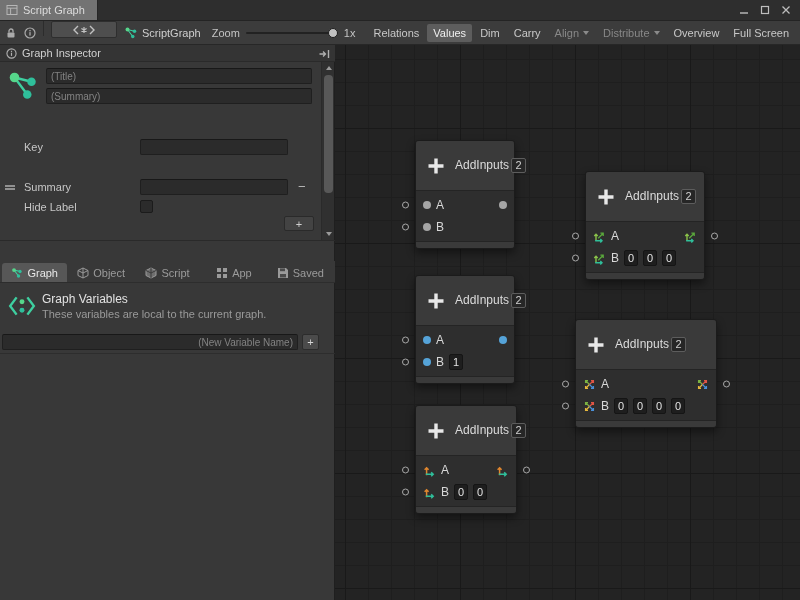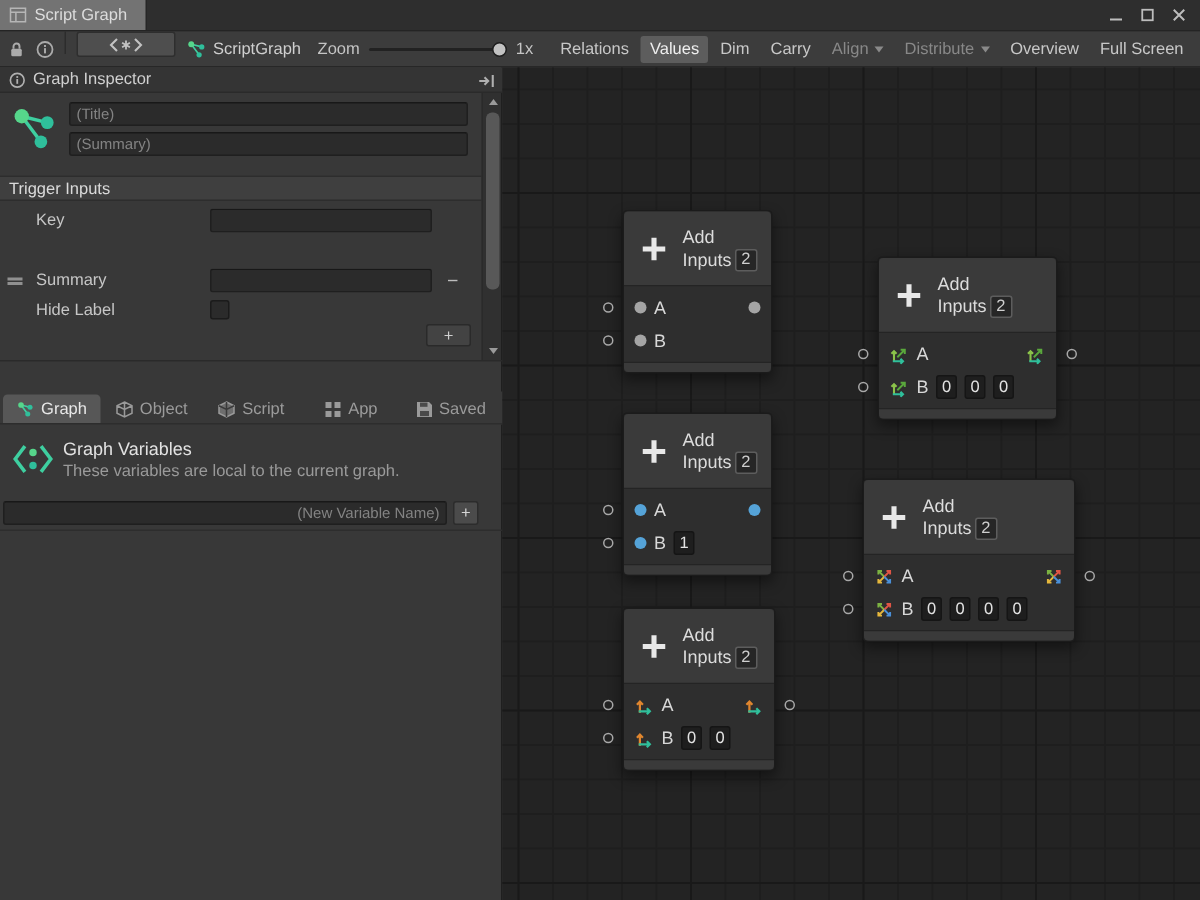--- a/index.html
+++ b/index.html
@@ -81,21 +81,21 @@
     background-size:115px 115px,115px 115px,23px 23px,23px 23px;
     background-position:10px 83px,10px 83px,10px 83px,10px 83px}
 
   .node{position:absolute;background:#2e2e2e;border:1px solid #1b1b1b;border-radius:3px;box-shadow:0 4px 9px rgba(0,0,0,.45)}
   .n1{left:80px;top:95px;width:100px}
   .n2{left:250px;top:126px;width:120px}
   .n3{left:80px;top:230px;width:100px}
   .n4{left:240px;top:274px;width:142px}
   .n5{left:80px;top:360px;width:102px}
   .node-header{height:50px;background:#3a3a3a;border-bottom:1px solid #242424;border-radius:3px 3px 0 0;display:flex;align-items:center;gap:9px;padding:0 10px}
-  .ntitle{display:flex;flex-direction:column;line-height:15px;font-size:12px;color:#dcdcdc}
+  .ntitle{display:flex;line-height:15px;font-size:12px;color:#dcdcdc}
   .ntrow{display:flex;align-items:flex-start;gap:2px}
   .badge{min-width:15px;height:15px;background:#262626;border:1px solid #5d5d5d;border-radius:2px;display:flex;align-items:center;justify-content:center;font-size:11px;color:#cfcfcf;padding:0 2px}
   .node-body{padding:3px 0}
   .nrow{height:22px;display:flex;align-items:center;gap:5px;padding:0 7px;position:relative;font-size:12px;color:#d8d8d8}
   .spacer{flex:1}
   .dot{width:8px;height:8px;border-radius:50%;flex:0 0 auto}
   .dot.gray{background:#a5a5a5}
   .dot.blue{background:#55a3d8}
   .vbox{min-width:14px;height:16px;background:#1e1e1e;border:1px solid #151515;border-radius:2px;display:flex;align-items:center;justify-content:center;font-size:11px;color:#e2e2e2;padding:0 2px}
   .port{position:absolute;width:7px;height:7px;border:1.5px solid #a8a8a8;border-radius:50%;top:50%;transform:translateY(-50%)}
@@ -224,23 +224,20 @@
     <div class="insp-content">
       <svg class="bigicon" width="34" height="34" viewBox="0 0 32 32">
         <path d="M8 8l16 4M8 8l12 16" stroke="#3ecfa0" stroke-width="2.2" fill="none"></path>
         <circle cx="8" cy="8" r="4.5" fill="#56d68b"></circle>
         <circle cx="24" cy="12" r="4" fill="#2fbf9b"></circle>
         <circle cx="20" cy="24" r="4" fill="#2fbf9b"></circle>
       </svg>
       <input class="field titlefield" placeholder="(Title)" style="">
       <input class="field summaryfield" placeholder="(Summary)" style="">
 
-      <div class="sectionbar">
-        <span>Trigger Inputs</span>
-      </div>
 
       <div class="irow" style="top:76px">
         <span class="ilabel">Key</span>
         <input class="field ifield" style="position: absolute; top: 1px;">
       </div>
       <div class="irow" style="top:116px">
         <span class="draghandle"></span>
         <span class="ilabel">Summary</span>
         <input class="field ifield" style="position: absolute; top: 1px;">
         <span class="minusbtn">−</span>

